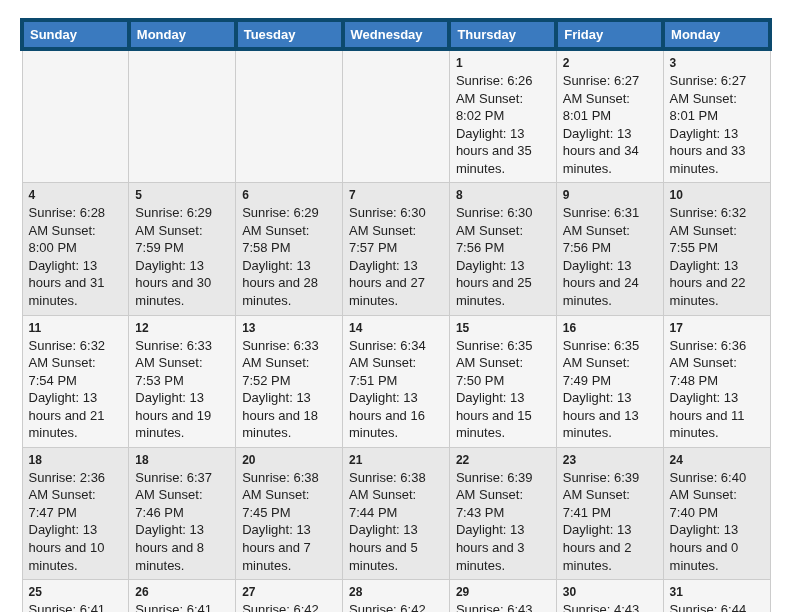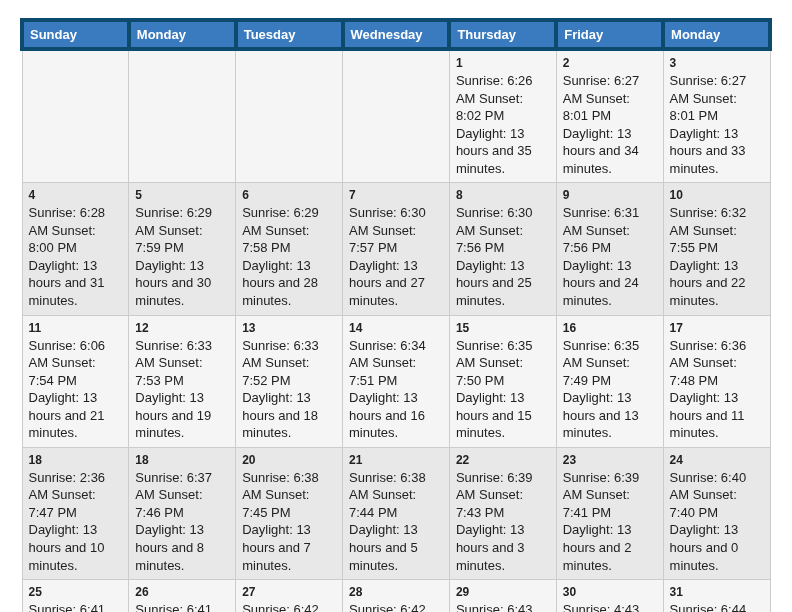--- a/index.html
+++ b/index.html
@@ -175,21 +175,21 @@
             <span class="day-num">10</span>
             <div class="cell-content">Sunrise: 6:32 AM
 Sunset: 7:55 PM
 Daylight: 13 hours
 and 22 minutes.</div>
           </td>
         </tr>
         <tr>
           <td>
             <span class="day-num">11</span>
-            <div class="cell-content">Sunrise: 6:06 AM
+            <div class="cell-content">Sunrise: 6:32 AM
 Sunset: 7:54 PM
 Daylight: 13 hours
 and 21 minutes.</div>
           </td>
           <td>
             <span class="day-num">12</span>
             <div class="cell-content">Sunrise: 6:33 AM
 Sunset: 7:53 PM
 Daylight: 13 hours
 and 19 minutes.</div>

